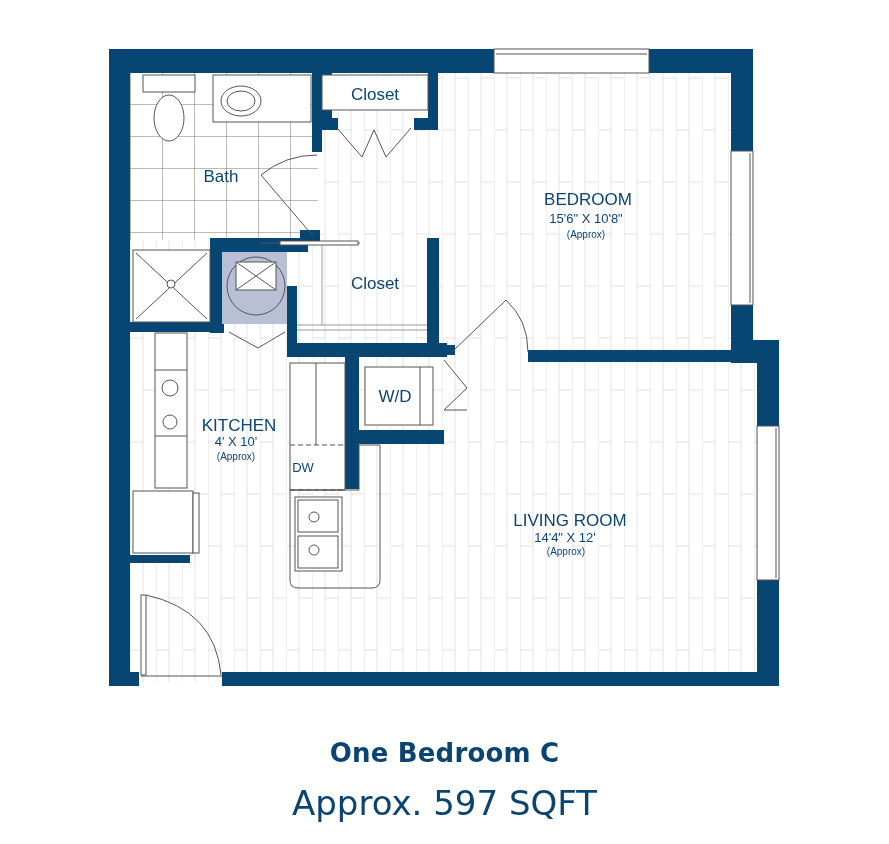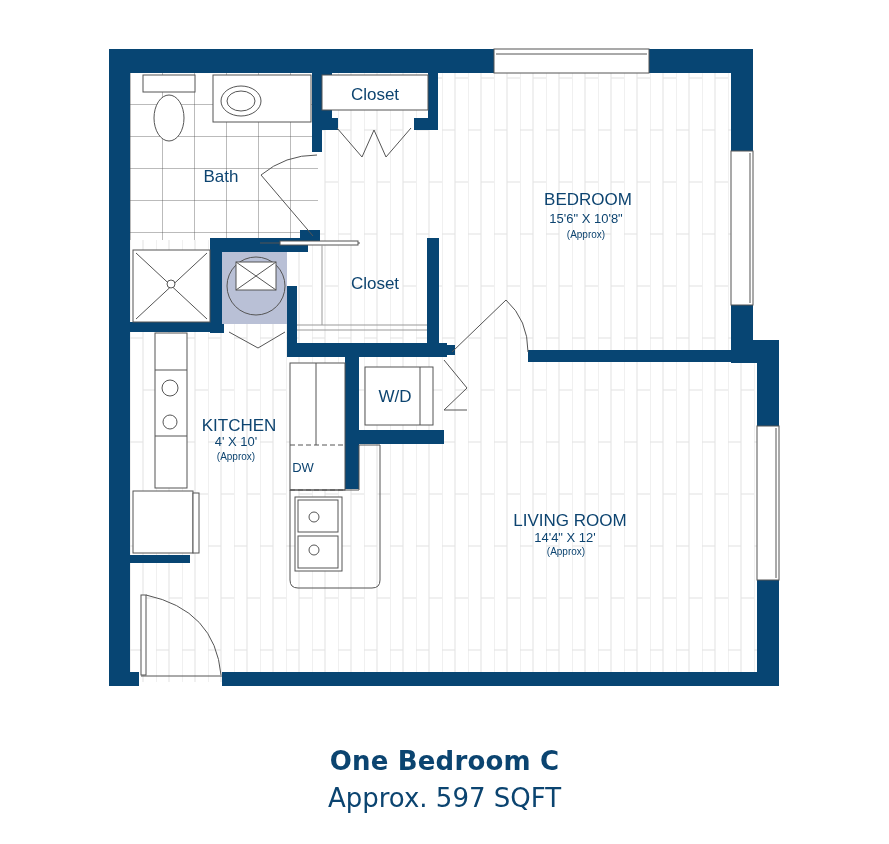--- a/index.html
+++ b/index.html
@@ -3,22 +3,22 @@
   <meta charset="utf-8">
   <style>
     html, body { margin: 0; padding: 0; background: #ffffff; }
     body { width: 889px; height: 844px; position: relative; overflow: hidden; font-family: "Liberation Sans", sans-serif; }
     #plan { position: absolute; left: 0; top: 0; width: 889px; height: 720px; }
     .room-label { font-family: "Liberation Sans", sans-serif; fill: #0d4470; }
     .lbl-lg { font-size: 17px; }
     .lbl-md { font-size: 13px; }
     .lbl-sm { font-size: 10px; }
     .title { position: absolute; left: 0; width: 889px; text-align: center; color: #0b4470; }
-    .title-name { top: 738px; font-family: "DejaVu Sans", sans-serif; font-weight: bold; font-size: 26px; letter-spacing: 0.2px; margin-top: 8px; }
-    .title-area { top: 783px; font-family: "DejaVu Sans", sans-serif; font-size: 26px; }
+    .title-name { top: 738px; font-family: "DejaVu Sans", sans-serif; font-weight: bold; font-size: 26px; letter-spacing: 0.2px; }
+    .title-area { top: 783px; font-family: "DejaVu Sans", sans-serif; font-size: 34px; }
   </style>
 </head>
 <body>
 
 <svg id="plan" viewBox="0 0 889 720" xmlns="http://www.w3.org/2000/svg">
   <defs>
     <pattern id="planks" width="26" height="104" patternUnits="userSpaceOnUse">
       <rect width="26" height="104" fill="#ffffff"></rect>
       <line x1="0" y1="0" x2="0" y2="104" stroke="#e2e2e2" stroke-width="1"></line>
       <line x1="13" y1="0" x2="13" y2="104" stroke="#e2e2e2" stroke-width="1"></line>

